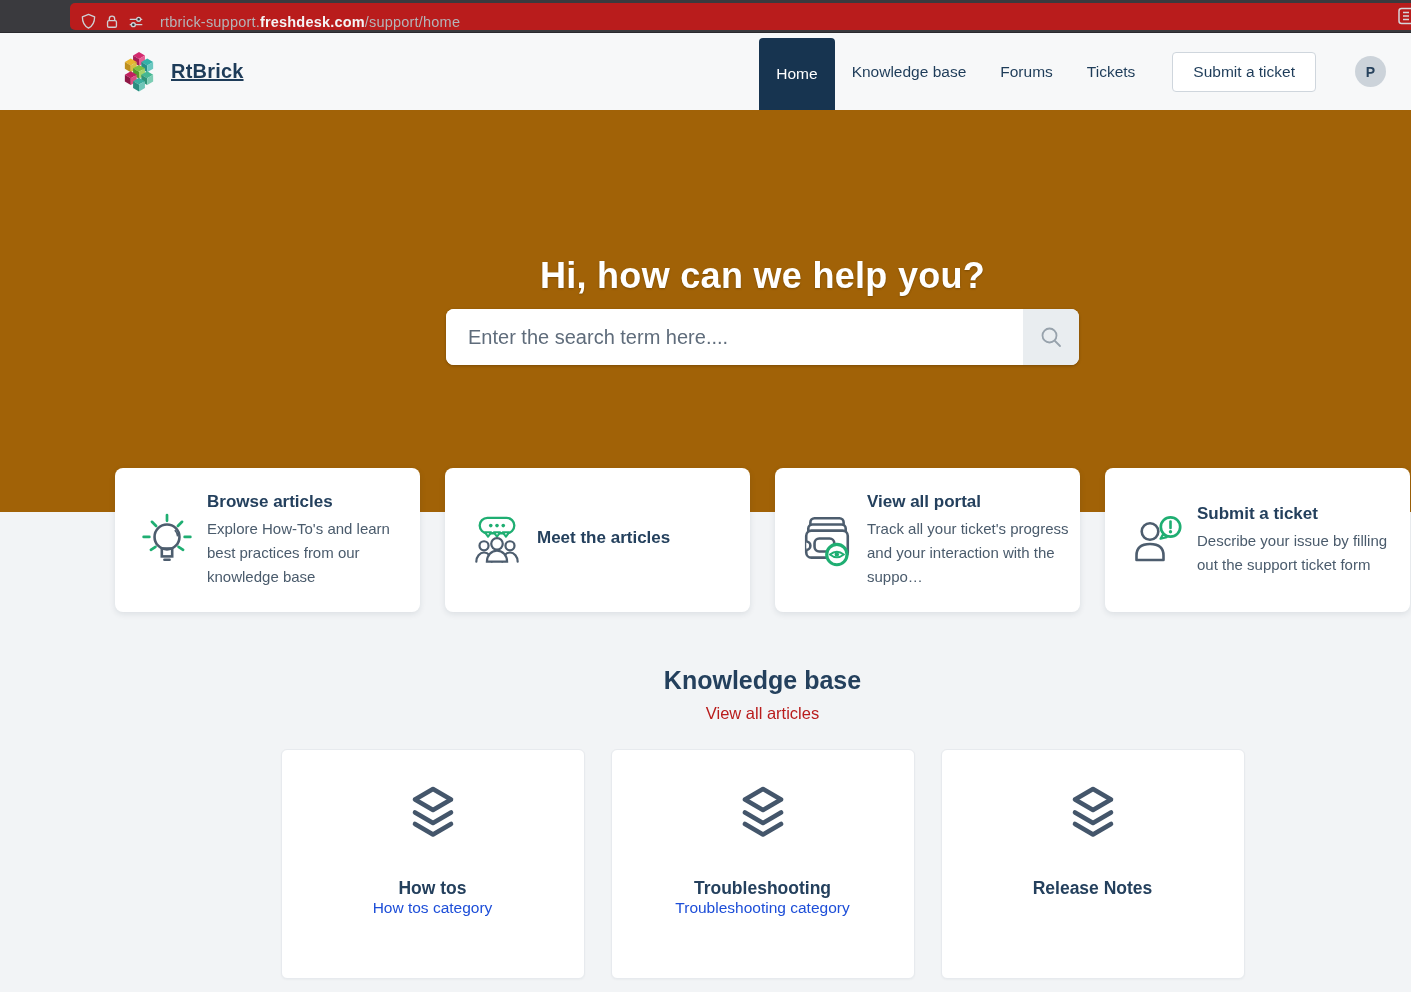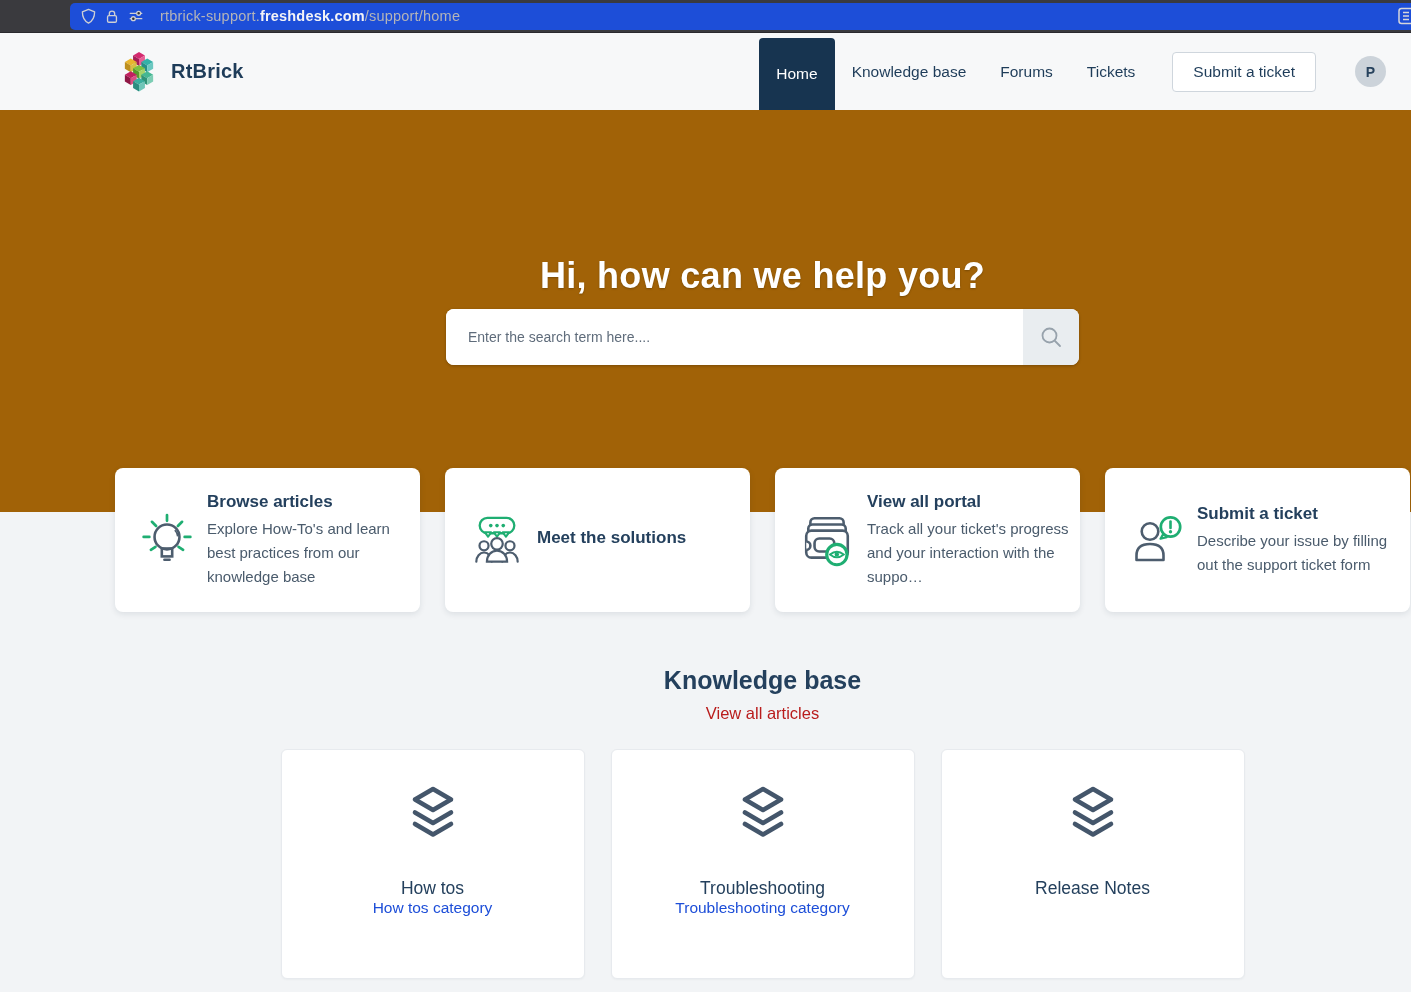--- a/index.html
+++ b/index.html
@@ -9,38 +9,38 @@
     background:#f2f4f6;
     position:relative;
   }
 
   
   .browser-bar {
     height:33px; background:#3a3a3e; display:flex; align-items:center;
     position:relative; border-bottom:1px solid #2a2a2e;
   }
   .url-bar {
-    margin-left:70px; height:27px; flex:1; background:#1d4ed8;
-    border-radius:5px 0 0 5px; display:flex; align-items:center;
+    margin-left:70px; height:27px; flex:1; background:#b91c1c;
+    border-radius:5px 0 0 5px; display:flex; align-items:flex-end;
     padding:0 10px; gap:7px; min-width:0;
   }
   .url-bar svg { flex:none; }
   .url-text { font-size:14.5px; color:#b4b4b8; white-space:nowrap; margin-left:8px; letter-spacing:.2px; }
   .url-text .bright { color:#f4f4f6; font-weight:bold; }
   .chrome-right-icon {
     position:absolute; right:-7px; top:7px; width:20px; height:19px; color:#d6d6da;
   }
 
   
   .site-header {
     height:77px; background:#f7f8f9; display:flex; align-items:center;
     padding-left:118px; padding-right:25px; position:relative;
   }
   .brand { display:flex; align-items:center; gap:11px; }
-  .brand-name { font-size:20px; font-weight:bold; color:#1e3c59; letter-spacing:.2px; }
+  .brand-name { font-size:20px; font-weight:bold; color:#1e3c59; letter-spacing:.2px;text-decoration:underline; }
   .main-nav { margin-left:auto; display:flex; align-items:center; height:100%; }
   .nav-item {
     display:flex; align-items:center; padding:0 17px; font-size:15.5px;
     color:#1e3c59; cursor:pointer; align-self:center; height:100%;
   }
   .nav-item.active {
     background:#173450; color:#fff; border-radius:4px 4px 0 0;
     height:72px; align-self:flex-end;
   }
   .submit-btn {
@@ -61,21 +61,21 @@
   .hero-title {
     padding-top:145px; text-align:center; color:#fff; font-size:36px;
     font-weight:bold; letter-spacing:.3px; text-shadow:0 1px 2px rgba(0,0,0,.25);
   }
   .search-wrap {
     width:633px; height:56px; margin:12px auto 0; background:#fff;
     border-radius:8px; display:flex; overflow:hidden;
     box-shadow:0 1px 3px rgba(0,0,0,.25);
   }
   .search-input {
-    flex:1; border:none; outline:none; padding:0 22px; font-size:14px;
+    flex:1; border:none; outline:none; padding:0 22px; font-size:20px;
     color:#243a4e; font-family:"Liberation Sans","DejaVu Sans",sans-serif;
   }
   .search-input::placeholder { color:#5f6c7b; opacity:1; }
   .search-btn {
     width:56px; background:#e9edf0; border:none; cursor:pointer;
     display:flex; align-items:center; justify-content:center;
   }
 
   
   .quick-row { display:flex; gap:25px; margin-top:-44px; position:relative; }
@@ -97,21 +97,21 @@
   .kb-heading { margin-top:54px; text-align:center; font-size:25px; font-weight:bold; color:#24405d; }
   .kb-viewall { display:block; margin-top:9px; text-align:center; font-size:16.5px;
     color:#b91c1c; text-decoration:none; cursor:pointer; }
   .cat-row { display:flex; gap:26px; margin-top:26px; justify-content:center; }
   .cat-card {
     width:304px; height:230px; background:#fff; border:1px solid #e7eaee;
     border-radius:6px; box-shadow:0 1px 2px rgba(20,40,60,.04);
     text-align:center; padding-top:34px; cursor:pointer;
   }
   .cat-icon { display:inline-block; }
-  .cat-title { margin-top:32px; font-size:17.5px; font-weight:normal; color:#24405d; }
+  .cat-title { margin-top:32px; font-size:17.5px; font-weight:bold; color:#24405d; }
   .cat-sub { font-size:15.5px; color:#1d4ed8; min-height:18px; }
 </style>
 </head>
 <body>
 
 <div class="browser-bar">
   <div class="url-bar">
     <svg width="17" height="17" viewBox="0 0 18 18" fill="none" stroke="#cfd0d4" stroke-width="1.4" stroke-linejoin="round">
       <path d="M9 1.5 L15.5 4 C15.5 9.8 13.4 13.8 9 16 C4.6 13.8 2.5 9.8 2.5 4 Z"></path>
     </svg>
@@ -241,21 +241,21 @@
             <path d="M6.5 48.5 a8 9.5 0 0 1 16 0"></path>
             <path d="M33.5 48.5 a8 9.5 0 0 1 16 0"></path>
           </g>
           <g stroke="#4d5d6e" stroke-width="2.3" fill="#fff" stroke-linecap="round">
             <circle cx="28" cy="30" r="6"></circle>
             <path d="M17.5 48.5 a10.5 11.5 0 0 1 21 0 z"></path>
           </g>
         </svg>
       </span>
       <div class="quick-text">
-        <div class="quick-title">Meet the solutions</div>
+        <div class="quick-title">Meet the articles</div>
       </div>
     </div>
 
     <div class="quick-card">
       <span class="quick-icon">
         <svg width="54" height="54" viewBox="0 0 52 52" fill="none">
           <g stroke="#4d5d6e" stroke-width="2.5">
             <rect x="10" y="5" width="32" height="12" rx="4" fill="none"></rect>
             <rect x="8" y="11" width="36" height="12" rx="4" fill="#fff"></rect>
             <rect x="6" y="17" width="40" height="26" rx="5" fill="#fff"></rect>

